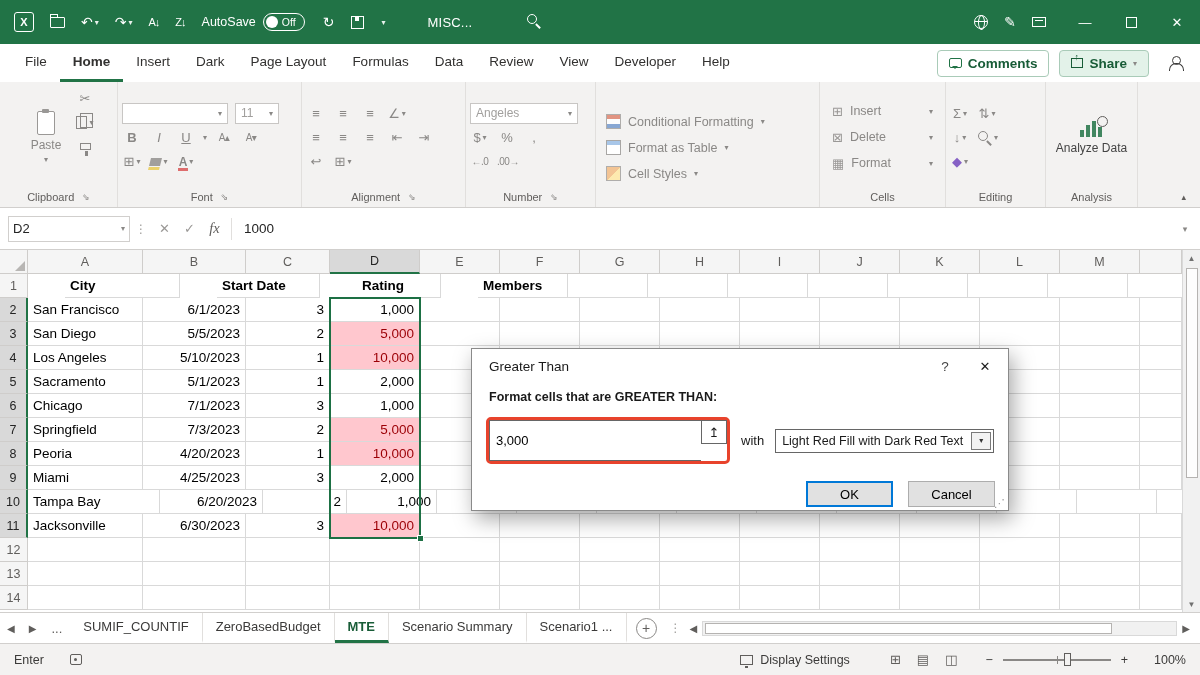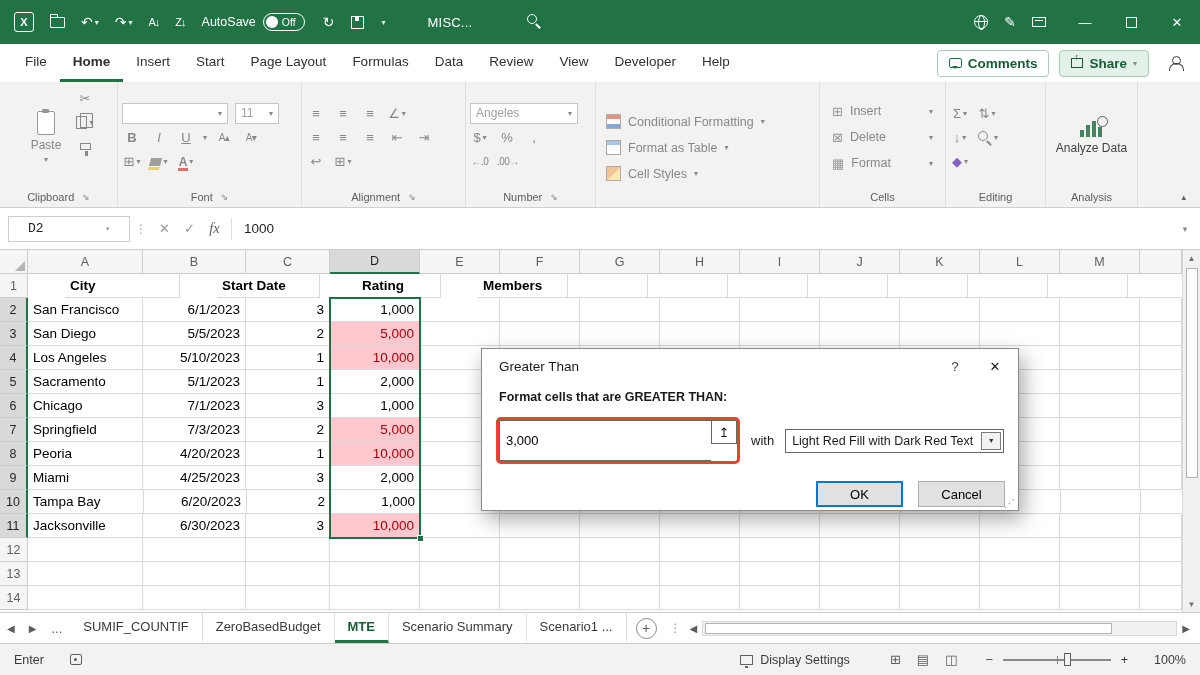--- a/index.html
+++ b/index.html
@@ -85,21 +85,21 @@
 .sens { color:#8661c5; }
 .analyze-btn { width:84px; display:flex; flex-direction:column; align-items:center; justify-content:center; gap:5px; color:#444; font-size:12px; text-align:center; line-height:1.15; }
 .ic-chart { width:24px; height:18px; display:flex; align-items:flex-end; gap:2px; position:relative; }
 .ic-chart i { display:block; width:4px; background:#217346; opacity:.85; }
 .ic-chart::after { content:""; position:absolute; right:-4px; top:-3px; width:9px; height:9px; border:1.6px solid #605e5c; border-radius:50%; }
 .ribbon-collapse { position:absolute; right:14px; bottom:5px; color:#605e5c; font-size:9px; }
 .num-small { font-size:10px; letter-spacing:-.5px; }
 
 
 .formulabar { height:42px; flex:0 0 auto; background:#fff; border-bottom:1px solid #d1cfcd; display:flex; align-items:center; padding:0 4px 0 8px; }
-.namebox { width:122px; height:26px; border:1px solid #d1cfcd; display:flex; align-items:center; justify-content:space-between; padding:0 19px; font-size:13px; background:#fff;font-family:Liberation Mono, monospace; }
+.namebox { width:122px; height:26px; border:1px solid #d1cfcd; display:flex; align-items:center; justify-content:space-between; padding:0 4px; font-size:13px; background:#fff; }
 .vdots { color:#a19f9d; margin:0 5px; font-size:12px; }
 .fbtn { width:25px; height:26px; display:flex; align-items:center; justify-content:center; color:#9a9896; font-size:13px; }
 .fxbtn { font-style:italic; font-family:"Liberation Serif",serif; color:#605e5c; font-size:14.5px; }
 .fb-sep { width:1px; height:22px; background:#e1dfdd; margin:0 4px; }
 .formula-input { flex:1; height:26px; display:flex; align-items:center; padding:0 8px; font-size:13.5px; color:#242424; }
 .fb-expand { width:22px; color:#8a8886; font-size:9px; text-align:center; }
 
 
 .gridarea { flex:1 1 auto; position:relative; background:#fff; overflow:hidden; }
 #grid { position:absolute; left:0; top:0; right:18px; bottom:0; overflow:hidden; }
@@ -143,21 +143,21 @@
 .ic-display { width:13px; height:10px; border:1px solid #605e5c; position:relative; display:inline-block; }
 .ic-display::after { content:""; position:absolute; left:4px; bottom:-4px; width:3px; height:2px; background:#605e5c; }
 .view-icons { display:flex; align-items:center; gap:16px; margin:0 28px 0 40px; color:#605e5c; font-size:13px; }
 .zoom-group { display:flex; align-items:center; gap:10px; }
 .zoom-track { width:108px; height:2px; background:#8a8886; position:relative; }
 .zoom-notch { position:absolute; left:50%; top:-3px; width:1px; height:8px; background:#8a8886; }
 .zoom-thumb { position:absolute; left:57%; top:-6px; width:7px; height:13px; background:#f3f2f1; border:1px solid #605e5c; }
 .zoom-pct { margin-left:16px; width:42px; text-align:right; }
 
 
-.dialog { position:absolute; left:481px; top:348px; width:538px; height:163px; background:#fff; border:1px solid #8a8a8a; box-shadow:4px 8px 20px rgba(0,0,0,.35); z-index:40; }
+.dialog { position:absolute; left:471px; top:348px; width:538px; height:163px; background:#fff; border:1px solid #8a8a8a; box-shadow:4px 8px 20px rgba(0,0,0,.35); z-index:40; }
 .dlg-titlebar { height:34px; display:flex; align-items:center; padding-left:17px; font-size:13.5px; color:#1a1a1a; }
 .dlg-help { margin-left:auto; width:34px; text-align:center; color:#444; }
 .dlg-close { width:46px; height:34px; display:flex; align-items:center; justify-content:center; color:#1a1a1a; font-size:13px; }
 .dlg-prompt { padding:7px 17px 0; font-weight:600; font-size:12.5px; color:#1a1a1a; }
 .dlg-row { display:flex; align-items:center; margin:13px 16px 0 14px; }
 .annot { display:flex; border:3px solid #e8432c; border-radius:5px; background:#fff; }
 .gt-input { width:212px; height:41px; border:1px solid #666; border-right:none; padding:16px 6px; font-size:13px; font-family:"Liberation Sans","DejaVu Sans",sans-serif; outline:none; }
 .collapse-btn { width:26px; height:24px; border:1px solid #666; background:#fff; display:flex; align-items:center; justify-content:center; font-size:13px; color:#1a1a1a; }
 .with-label { margin:0 11px; color:#1a1a1a; }
 .combo { flex:1; height:24px; border:1px solid #666; display:flex; align-items:center; background:#fff; }
@@ -216,21 +216,21 @@
         </span>
       <span class="wbtn">✕</span>
     </div>
   </div>
 
   <div class="menubar">
     <div class="menu-tabs">
         <div class="menu-tab">File</div>
         <div class="menu-tab active">Home</div>
         <div class="menu-tab">Insert</div>
-        <div class="menu-tab">Start</div>
+        <div class="menu-tab">Dark</div>
         <div class="menu-tab">Page Layout</div>
         <div class="menu-tab">Formulas</div>
         <div class="menu-tab">Data</div>
         <div class="menu-tab">Review</div>
         <div class="menu-tab">View</div>
         <div class="menu-tab">Developer</div>
         <div class="menu-tab">Help</div>
       </div>
     <div class="mb-right">
       <span class="comments-btn">
@@ -649,21 +649,21 @@
             <div class="gcell" style="width: 80px;"></div>
             <div class="gcell" style="width: 80px;"></div>
             <div class="gcell" style="width: 80px;"></div>
             <div class="gcell" style="width: 80px;"></div>
             <div class="gcell" style="width: 80px;"></div>
             <div class="gcell" style="width: 80px;"></div>
             <div class="gcell" style="width: 42px;"></div>
           </div>
           <div class="grow">
             <div class="rnum sel">10</div>
-            <div class="gcell" style="width: 116px;">Tampa Bay</div>
+            <div class="gcell" style="width: 132px;">Tampa Bay</div>
             <div class="gcell right" style="width: 103px;">6/20/2023</div>
             <div class="gcell right" style="width: 84px;">2</div>
             <div class="gcell right" style="width: 90px;">1,000</div>
             <div class="gcell" style="width: 80px;"></div>
             <div class="gcell" style="width: 80px;"></div>
             <div class="gcell" style="width: 80px;"></div>
             <div class="gcell" style="width: 80px;"></div>
             <div class="gcell" style="width: 80px;"></div>
             <div class="gcell" style="width: 80px;"></div>
             <div class="gcell" style="width: 80px;"></div>

